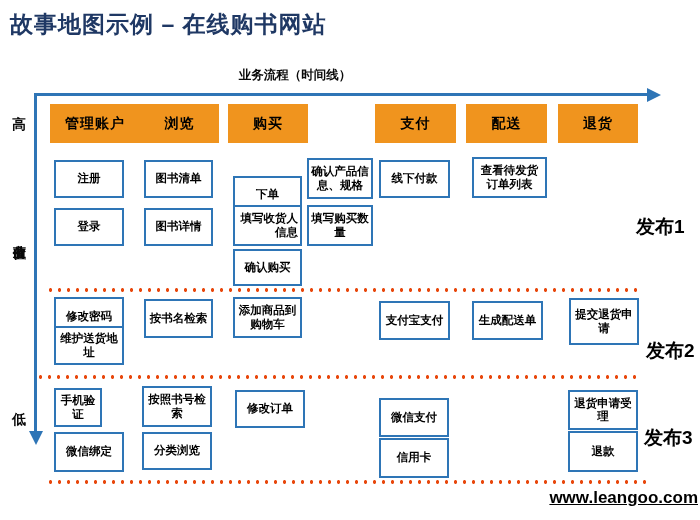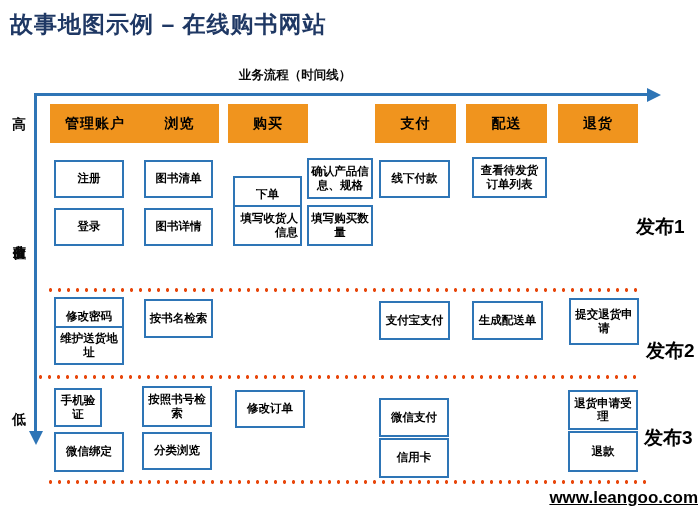--- a/index.html
+++ b/index.html
@@ -59,25 +59,27 @@
   <div class="card" style="left:54px;top:160px;width:70px;height:38px;">注册</div>
   <div class="card" style="left:144px;top:160px;width:69px;height:38px;">图书清单</div>
   <div class="card" style="left:233px;top:176px;width:69px;height:38px;font-family:Liberation Mono, monospace;">下单</div>
   <div class="card" style="left:307px;top:158px;width:66px;height:41px;">确认产品信息、规格</div>
   <div class="card" style="left:379px;top:160px;width:71px;height:38px;">线下付款</div>
   <div class="card" style="left:472px;top:157px;width:75px;height:41px;">查看待发货订单列表</div>
   <div class="card" style="left:54px;top:208px;width:70px;height:38px;">登录</div>
   <div class="card" style="left:144px;top:208px;width:69px;height:38px;">图书详情</div>
   <div class="card" style="left:233px;top:205px;width:69px;height:41px;text-align:right;">填写收货人信息</div>
   <div class="card" style="left:307px;top:205px;width:66px;height:41px;">填写购买数量</div>
+  <div class="card" style="left:233px;top:249px;width:69px;height:37px;">确认购买</div>
 
   <div class="dots" style="left:46px;top:288px;width:594px;"></div>
 
   <div class="card" style="left:54px;top:297px;width:70px;height:39px;">修改密码</div>
   <div class="card" style="left:144px;top:299px;width:69px;height:39px;">按书名检索</div>
+  <div class="card" style="left:233px;top:297px;width:69px;height:41px;">添加商品到购物车</div>
   <div class="card" style="left:379px;top:301px;width:71px;height:39px;">支付宝支付</div>
   <div class="card" style="left:472px;top:301px;width:71px;height:39px;">生成配送单</div>
   <div class="card" style="left:569px;top:298px;width:70px;height:47px;">提交退货申请</div>
   <div class="card" style="left:54px;top:326px;width:70px;height:39px;">维护送货地址</div>
 
   <div class="dots" style="left:36px;top:375px;width:604px;"></div>
 
   <div class="card" style="left:54px;top:388px;width:48px;height:39px;">手机验证</div>
   <div class="card" style="left:142px;top:386px;width:70px;height:41px;">按照书号检索</div>
   <div class="card" style="left:235px;top:390px;width:70px;height:38px;">修改订单</div>

